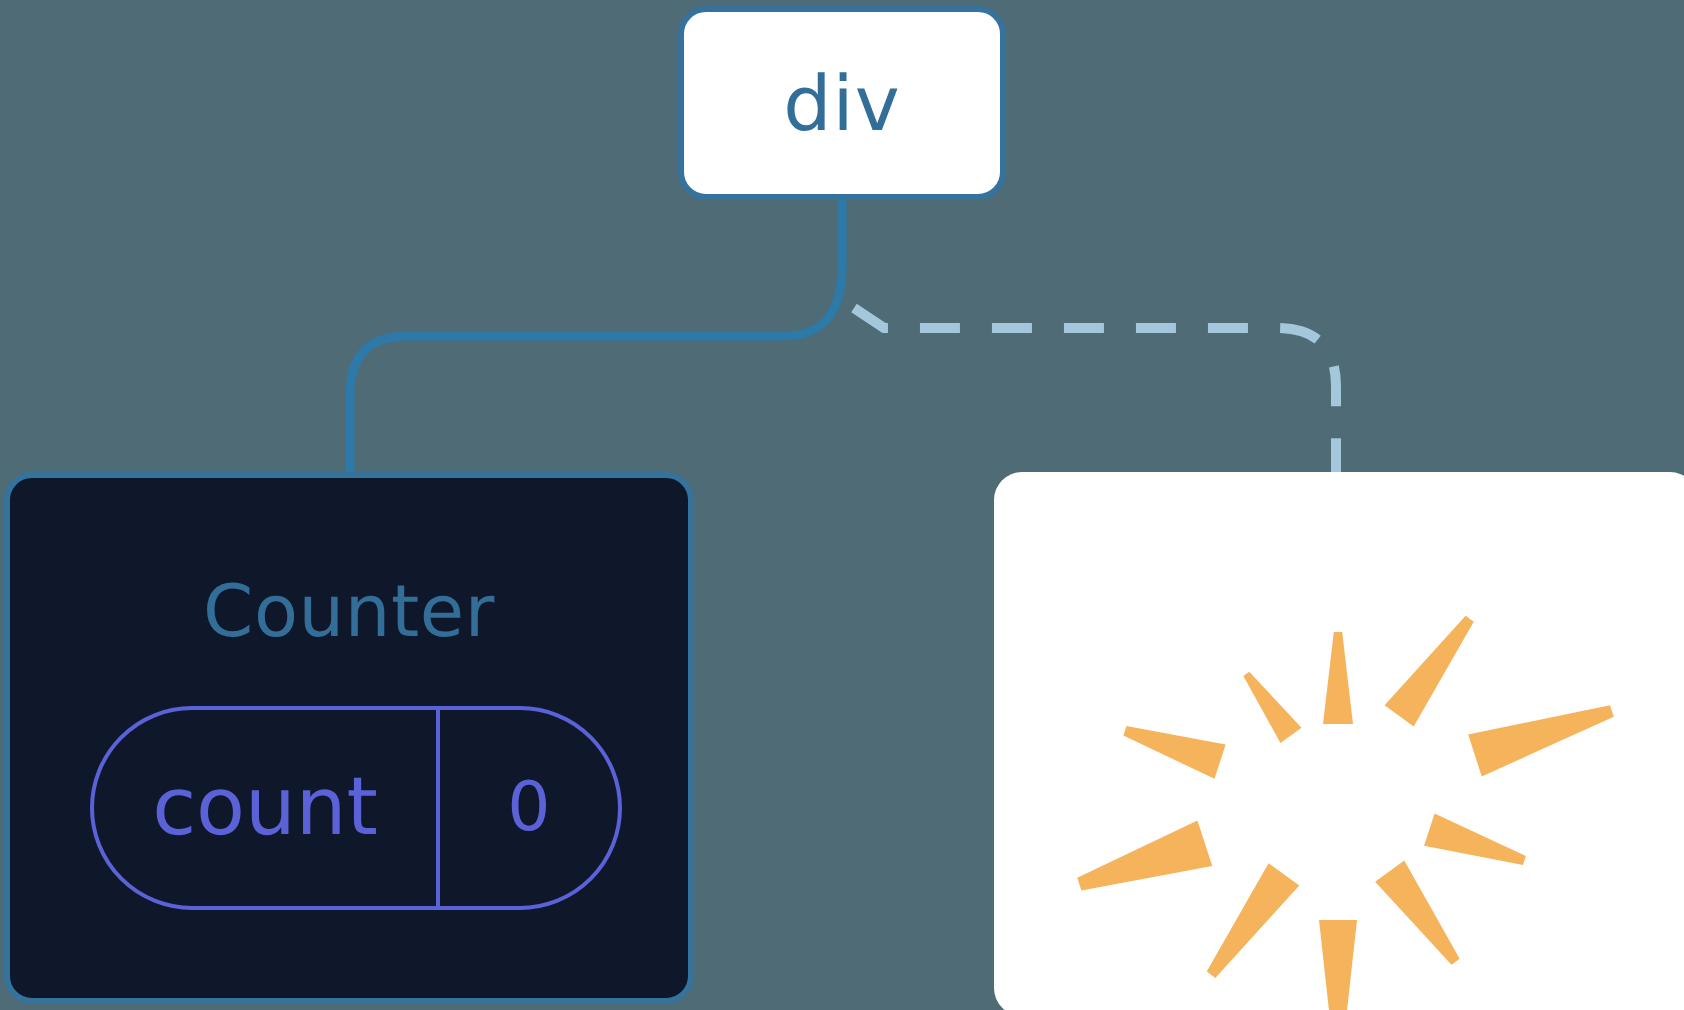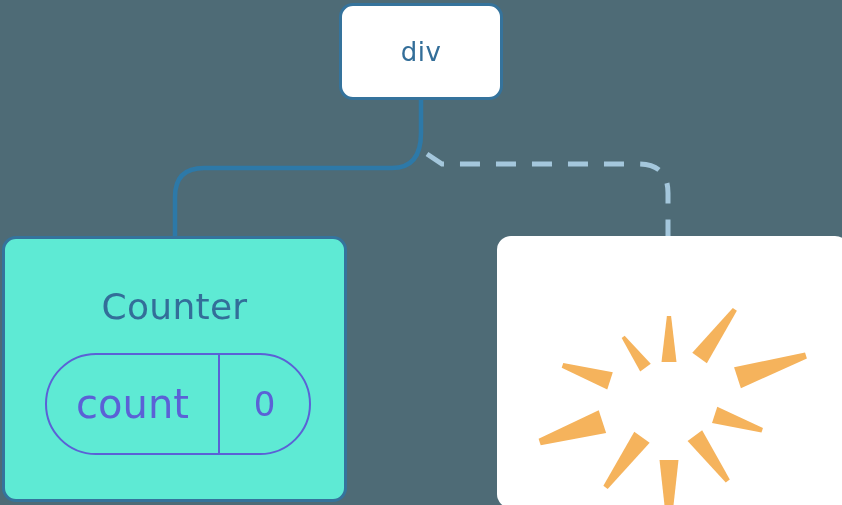--- a/index.html
+++ b/index.html
@@ -57,21 +57,21 @@
     top: 236px;
     width: 352px;
     height: 272px;
     border-radius: 14px;
     overflow: hidden;
   }
 
   
   .node-title {
     color: #336e99;
-    font-size: 26px;
+    font-size: 38px;
     font-weight: 400;
     letter-spacing: 0.5px;
     line-height: 1;
     user-select: none;
   }
   #counter-title {
     position: absolute;
     left: 0;
     right: 0;
     top: 50px;
@@ -131,21 +131,21 @@
 
     <path id="edge-solid" d="M 421 99 L 421 133 Q 421 168 392 168 L 204 168 Q 175 168 175 197 L 175 238" fill="none" stroke="#2d79a8" stroke-width="4.5" stroke-linecap="round"></path>
 
     <path id="edge-dashed" d="M 427 154 L 442 164 L 638 164 Q 668 164 668 193 L 668 238" fill="none" stroke="#a4c7dc" stroke-width="5" stroke-linecap="butt" stroke-dasharray="20 16"></path>
   </svg>
 
   <div class="node" id="node-div" style="border-color: rgb(53, 115, 156); background: rgb(255, 255, 255);">
     <span class="node-title" style="color: rgb(51, 110, 153);">div</span>
   </div>
 
-  <div class="node" id="node-counter" style="border-color: rgb(53, 115, 156); background: #5eead4; text-decoration: underline;">
+  <div class="node" id="node-counter" style="border-color: rgb(53, 115, 156); background: #0f172a; text-decoration: underline;">
     <div id="counter-title" class="node-title" style="color: rgb(51, 110, 153);">Counter</div>
 
     <div id="state-pill" style="border-color: rgb(91, 97, 214);">
       <div id="state-key" style="color: rgb(91, 97, 214); border-right-color: rgb(91, 97, 214);">count</div>
       <div id="state-value" style="color: rgb(91, 97, 214);">0</div>
     </div>
   </div>
 
   <div class="node" id="node-spinner" style="background: rgb(255, 255, 255);">
     <svg id="spinner" viewBox="0 0 352 272" width="352" height="272">

